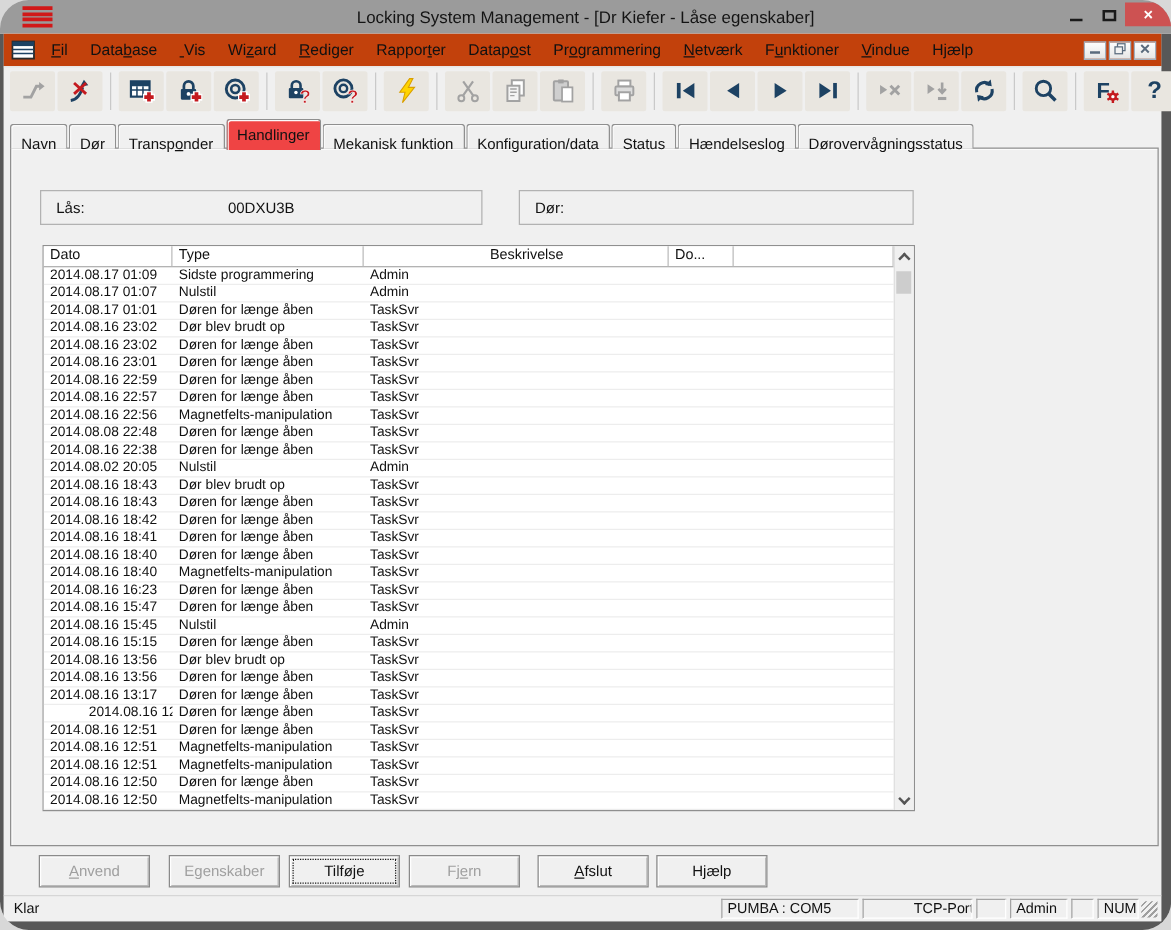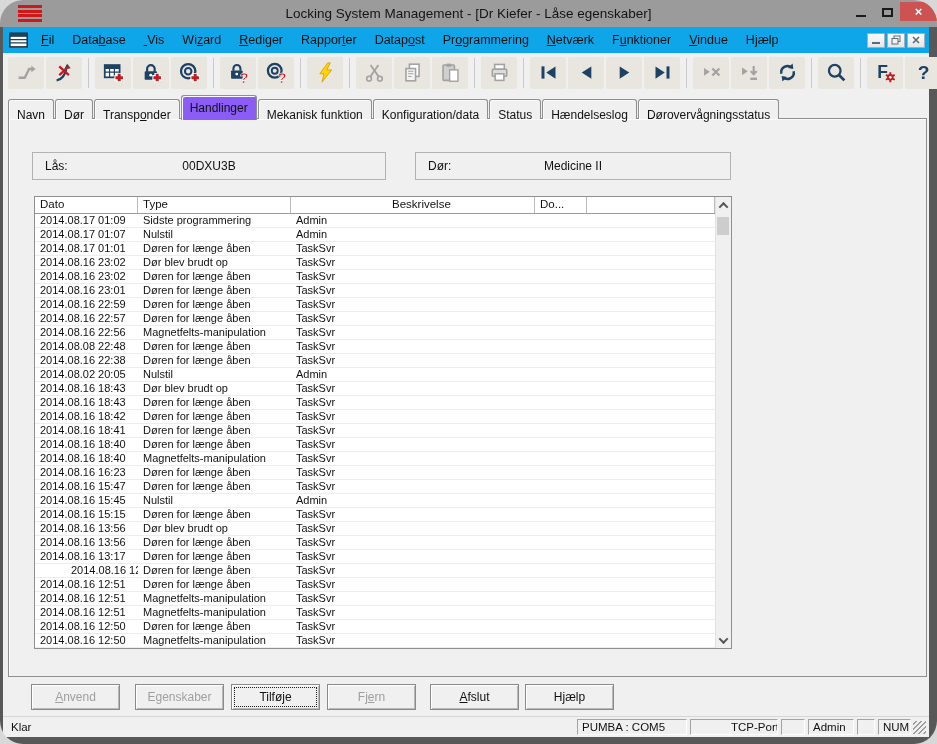--- a/index.html
+++ b/index.html
@@ -22,21 +22,21 @@
   .btn-min span{width:10px;height:2px;background:#1a1a1a;margin-top:7px;}
   .btn-max{right:38px;top:2px;width:24px;height:20px;}
   .btn-max span{width:11px;height:9px;border:2px solid #1a1a1a;background:transparent;}
   .btn-close{right:0;top:2px;width:37px;height:19px;background:#cd5252;}
   .btn-close span{color:#fff;font-size:13px;font-weight:bold;line-height:1;}
   
   .app-body{position:absolute;top:27px;left:0;right:0;bottom:0;
     border-left:3px solid #585858;border-right:8px solid #585858;border-bottom:7px solid #585858;
     background:#f0f0f0;display:flex;flex-direction:column;}
   
-  .menubar{height:26px;display:flex;align-items:center;padding-left:5px;background:#0ea5e9;text-align:center;}
+  .menubar{height:26px;display:flex;align-items:center;padding-left:5px;background:#c2410c;text-align:center;}
   .menu-grid-icon{width:22px;height:18px;margin-right:2px;display:flex;align-items:center;justify-content:center;}
   .menu-item{padding:4px 9px;font-size:12.5px;color:#111;white-space:nowrap;cursor:default;}
   .mn{text-decoration:underline;}
   .mdi-buttons{margin-left:auto;margin-right:4px;display:flex;gap:2px;}
   .mdi-btn{width:18px;height:15px;border:1px solid #9fb0c1;background:linear-gradient(#fdfdfd,#e6e6e6);
     display:flex;align-items:center;justify-content:center;}
   .mdi-btn svg{width:10px;height:10px;}
   
   .toolbar{height:38px;display:flex;align-items:center;padding-left:5px;gap:2px;
     border-top:1px solid #e6e6e6;background:#f0f0f0;}
@@ -44,21 +44,21 @@
     display:flex;align-items:center;justify-content:center;flex:none;}
   .tool-btn .ticon{display:flex;}
   .tool-btn svg{width:21px;height:21px;}
   .tool-sep{width:1px;height:30px;background:#c9c9c9;margin:0 4px;flex:none;}
   
   .main{flex:1;position:relative;background:#f0f0f0;}
   .tabstrip{position:absolute;top:4px;left:5px;display:flex;align-items:flex-end;z-index:3;}
   .tab{padding:8px 8px 2px;font-size:12px;background:#f0f0f0;border:1px solid #8f8f8f;border-bottom:none;
     border-radius:3px 3px 0 0;margin-right:1px;height:20px;white-space:nowrap;
     box-shadow:inset 1px 1px 0 #fafafa;}
-  .tab.active{height:25px;padding-top:5px;margin-bottom:-1px;z-index:4;position:relative;background:#8b5cf6;}
+  .tab.active{height:25px;padding-top:5px;margin-bottom:-1px;z-index:4;position:relative;background:#ef4444;}
   .tabpage{position:absolute;left:5px;right:2px;top:27px;bottom:39px;border:1px solid #8f8f8f;
     background:#f0f0f0;box-shadow:inset 1px 1px 0 #fbfbfb;}
   
   .fieldbox{position:absolute;height:28px;border:1px solid #b2b2b2;background:#f0f0f0;
     display:flex;align-items:center;}
   #lock-field{left:23px;top:33px;width:354px;}
   #door-field{left:406px;top:33px;width:316px;}
   .fieldbox .lbl{position:absolute;left:12px;font-size:12px;}
   .fieldbox .val{flex:1;text-align:center;font-size:12px;}
   
@@ -394,21 +394,20 @@
         </div>
 
       <div class="tabpage">
 
         <div class="fieldbox" id="lock-field">
           <span class="lbl">Lås:</span>
           <span class="val">00DXU3B</span>
         </div>
         <div class="fieldbox" id="door-field">
           <span class="lbl">Dør:</span>
-          <span class="val">Medicine II</span>
         </div>
 
         <div class="logtable">
           <div class="thead" id="thead">
               <div class="th" style="width: 103px;">Dato</div>
               <div class="th" style="width: 153px;">Type</div>
               <div class="th" style="width: 96px; margin-top: 44px;">&amp;Brugere</div>
               <div class="th" style="width: 148px;">Beskrivelse</div>
               <div class="th" style="width: 52px;">Do...</div>
               <div class="th" style="width: 128px;"></div>

